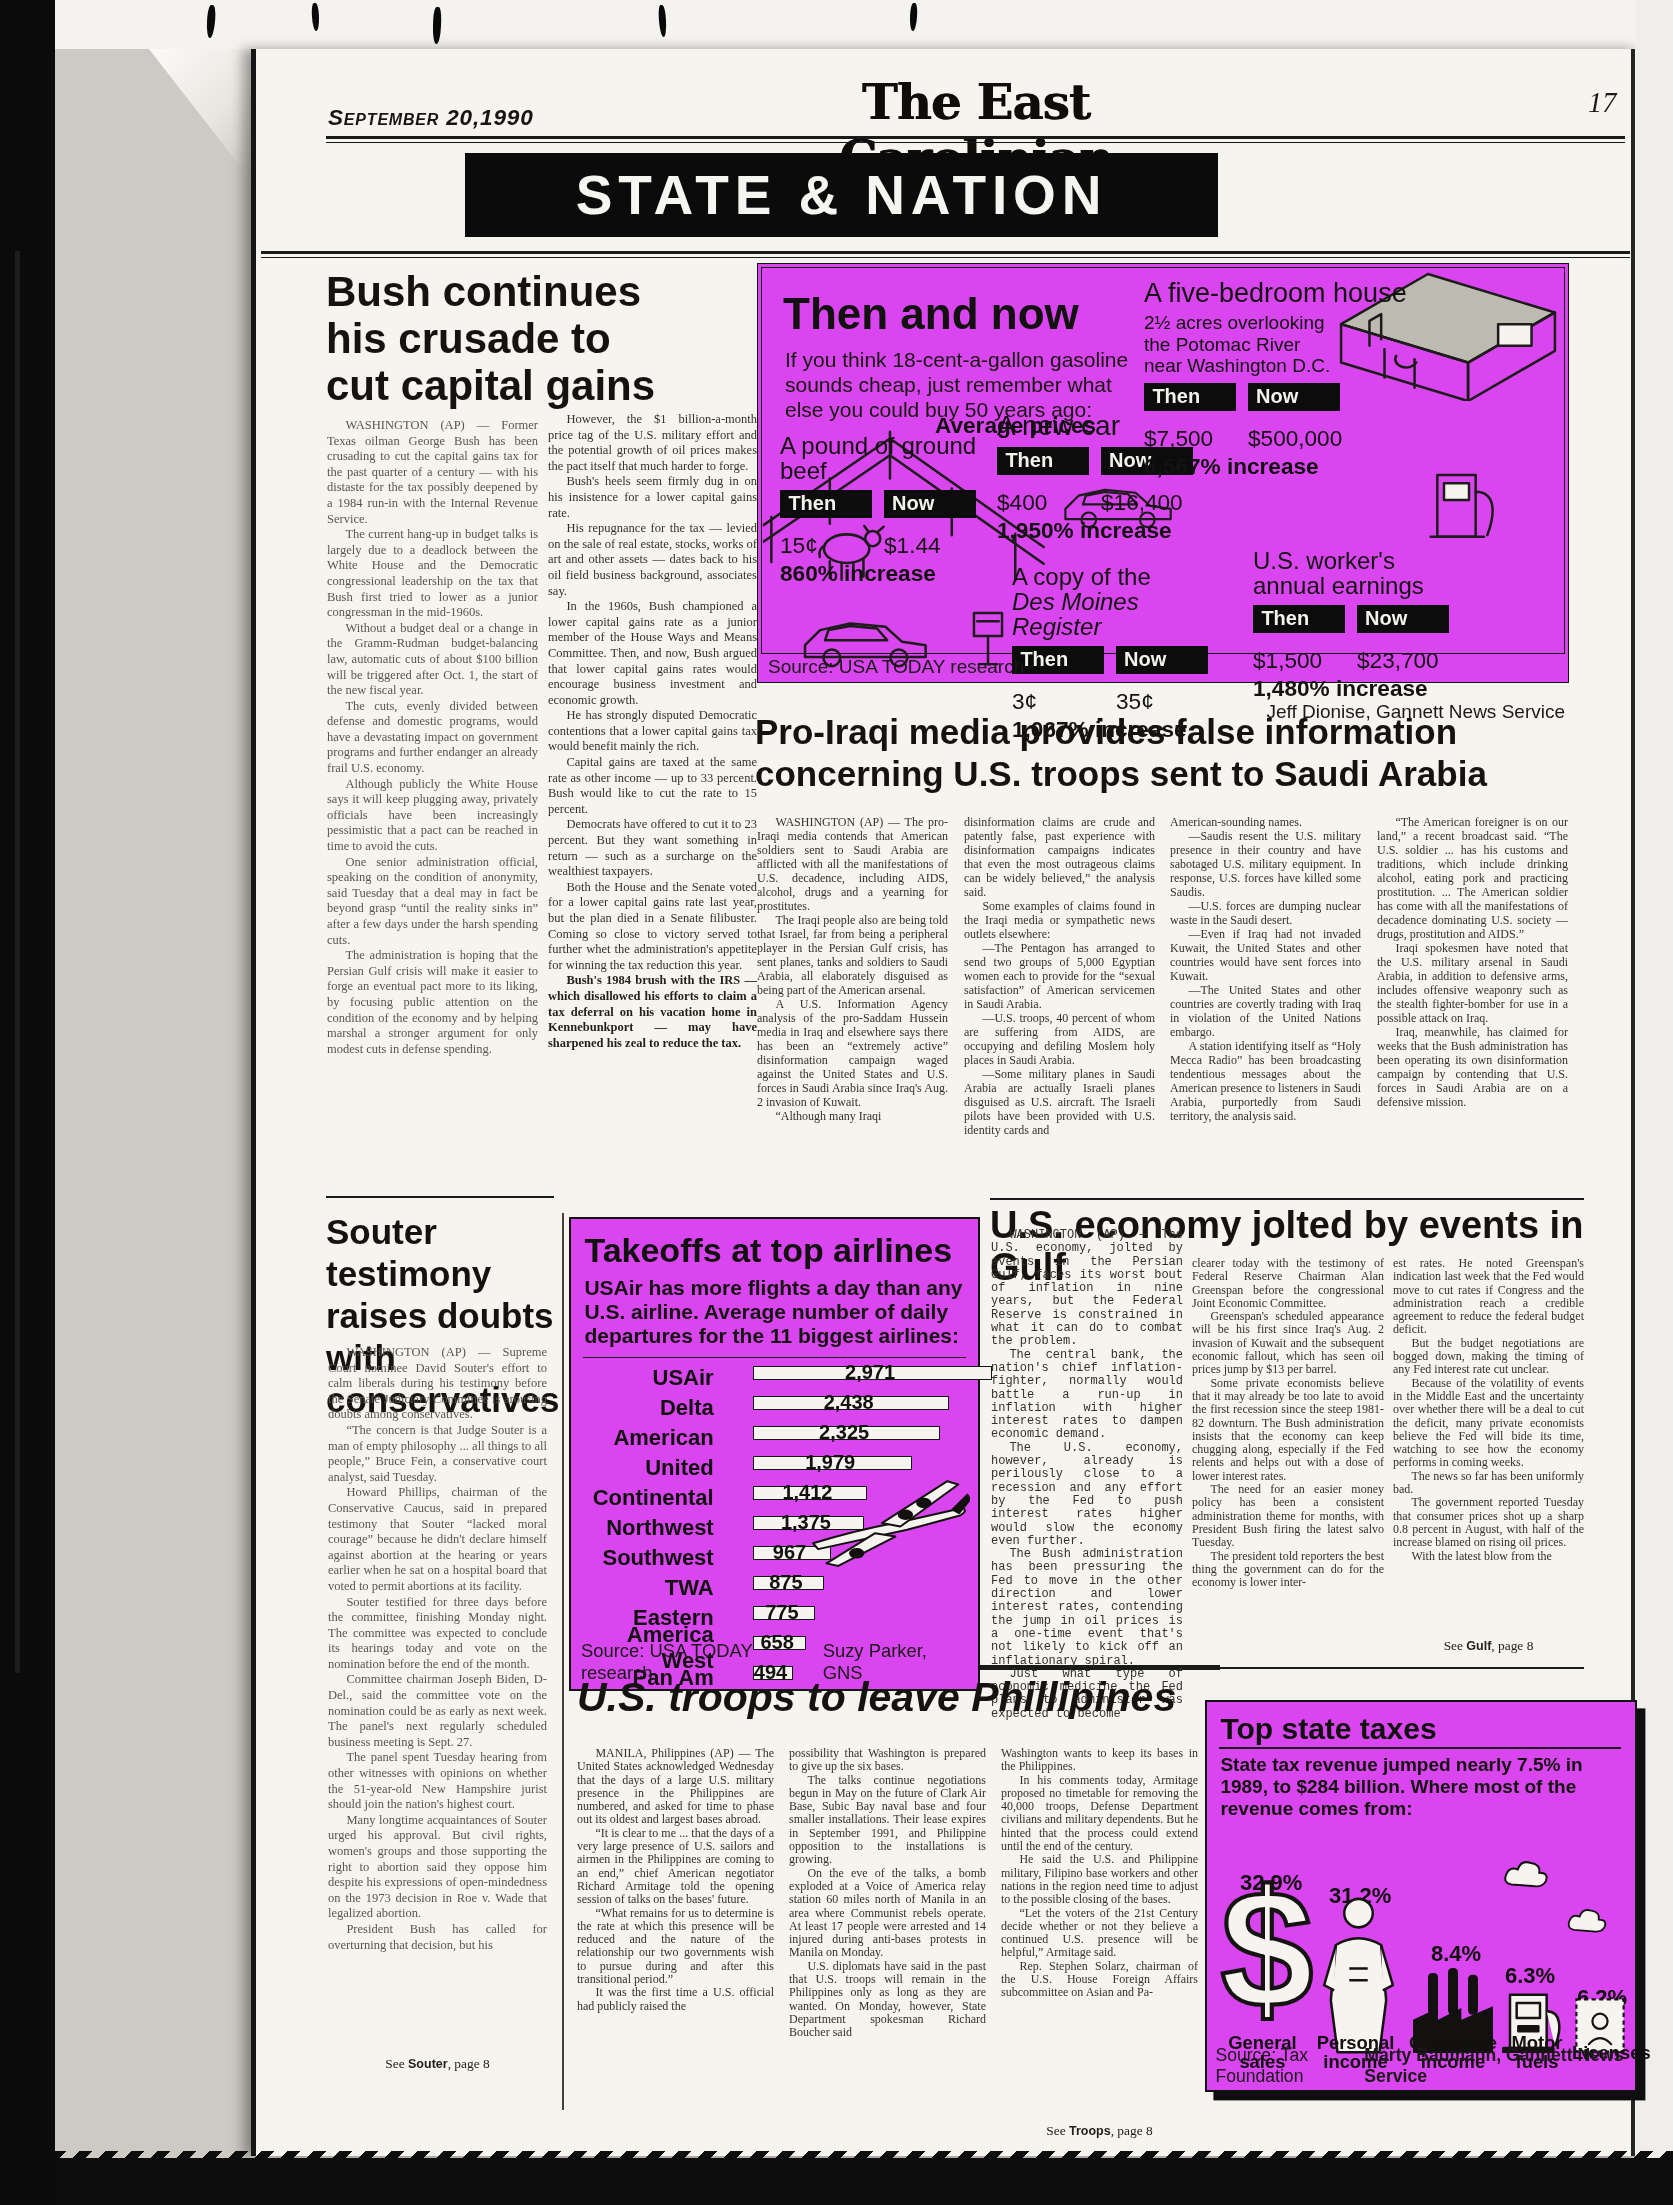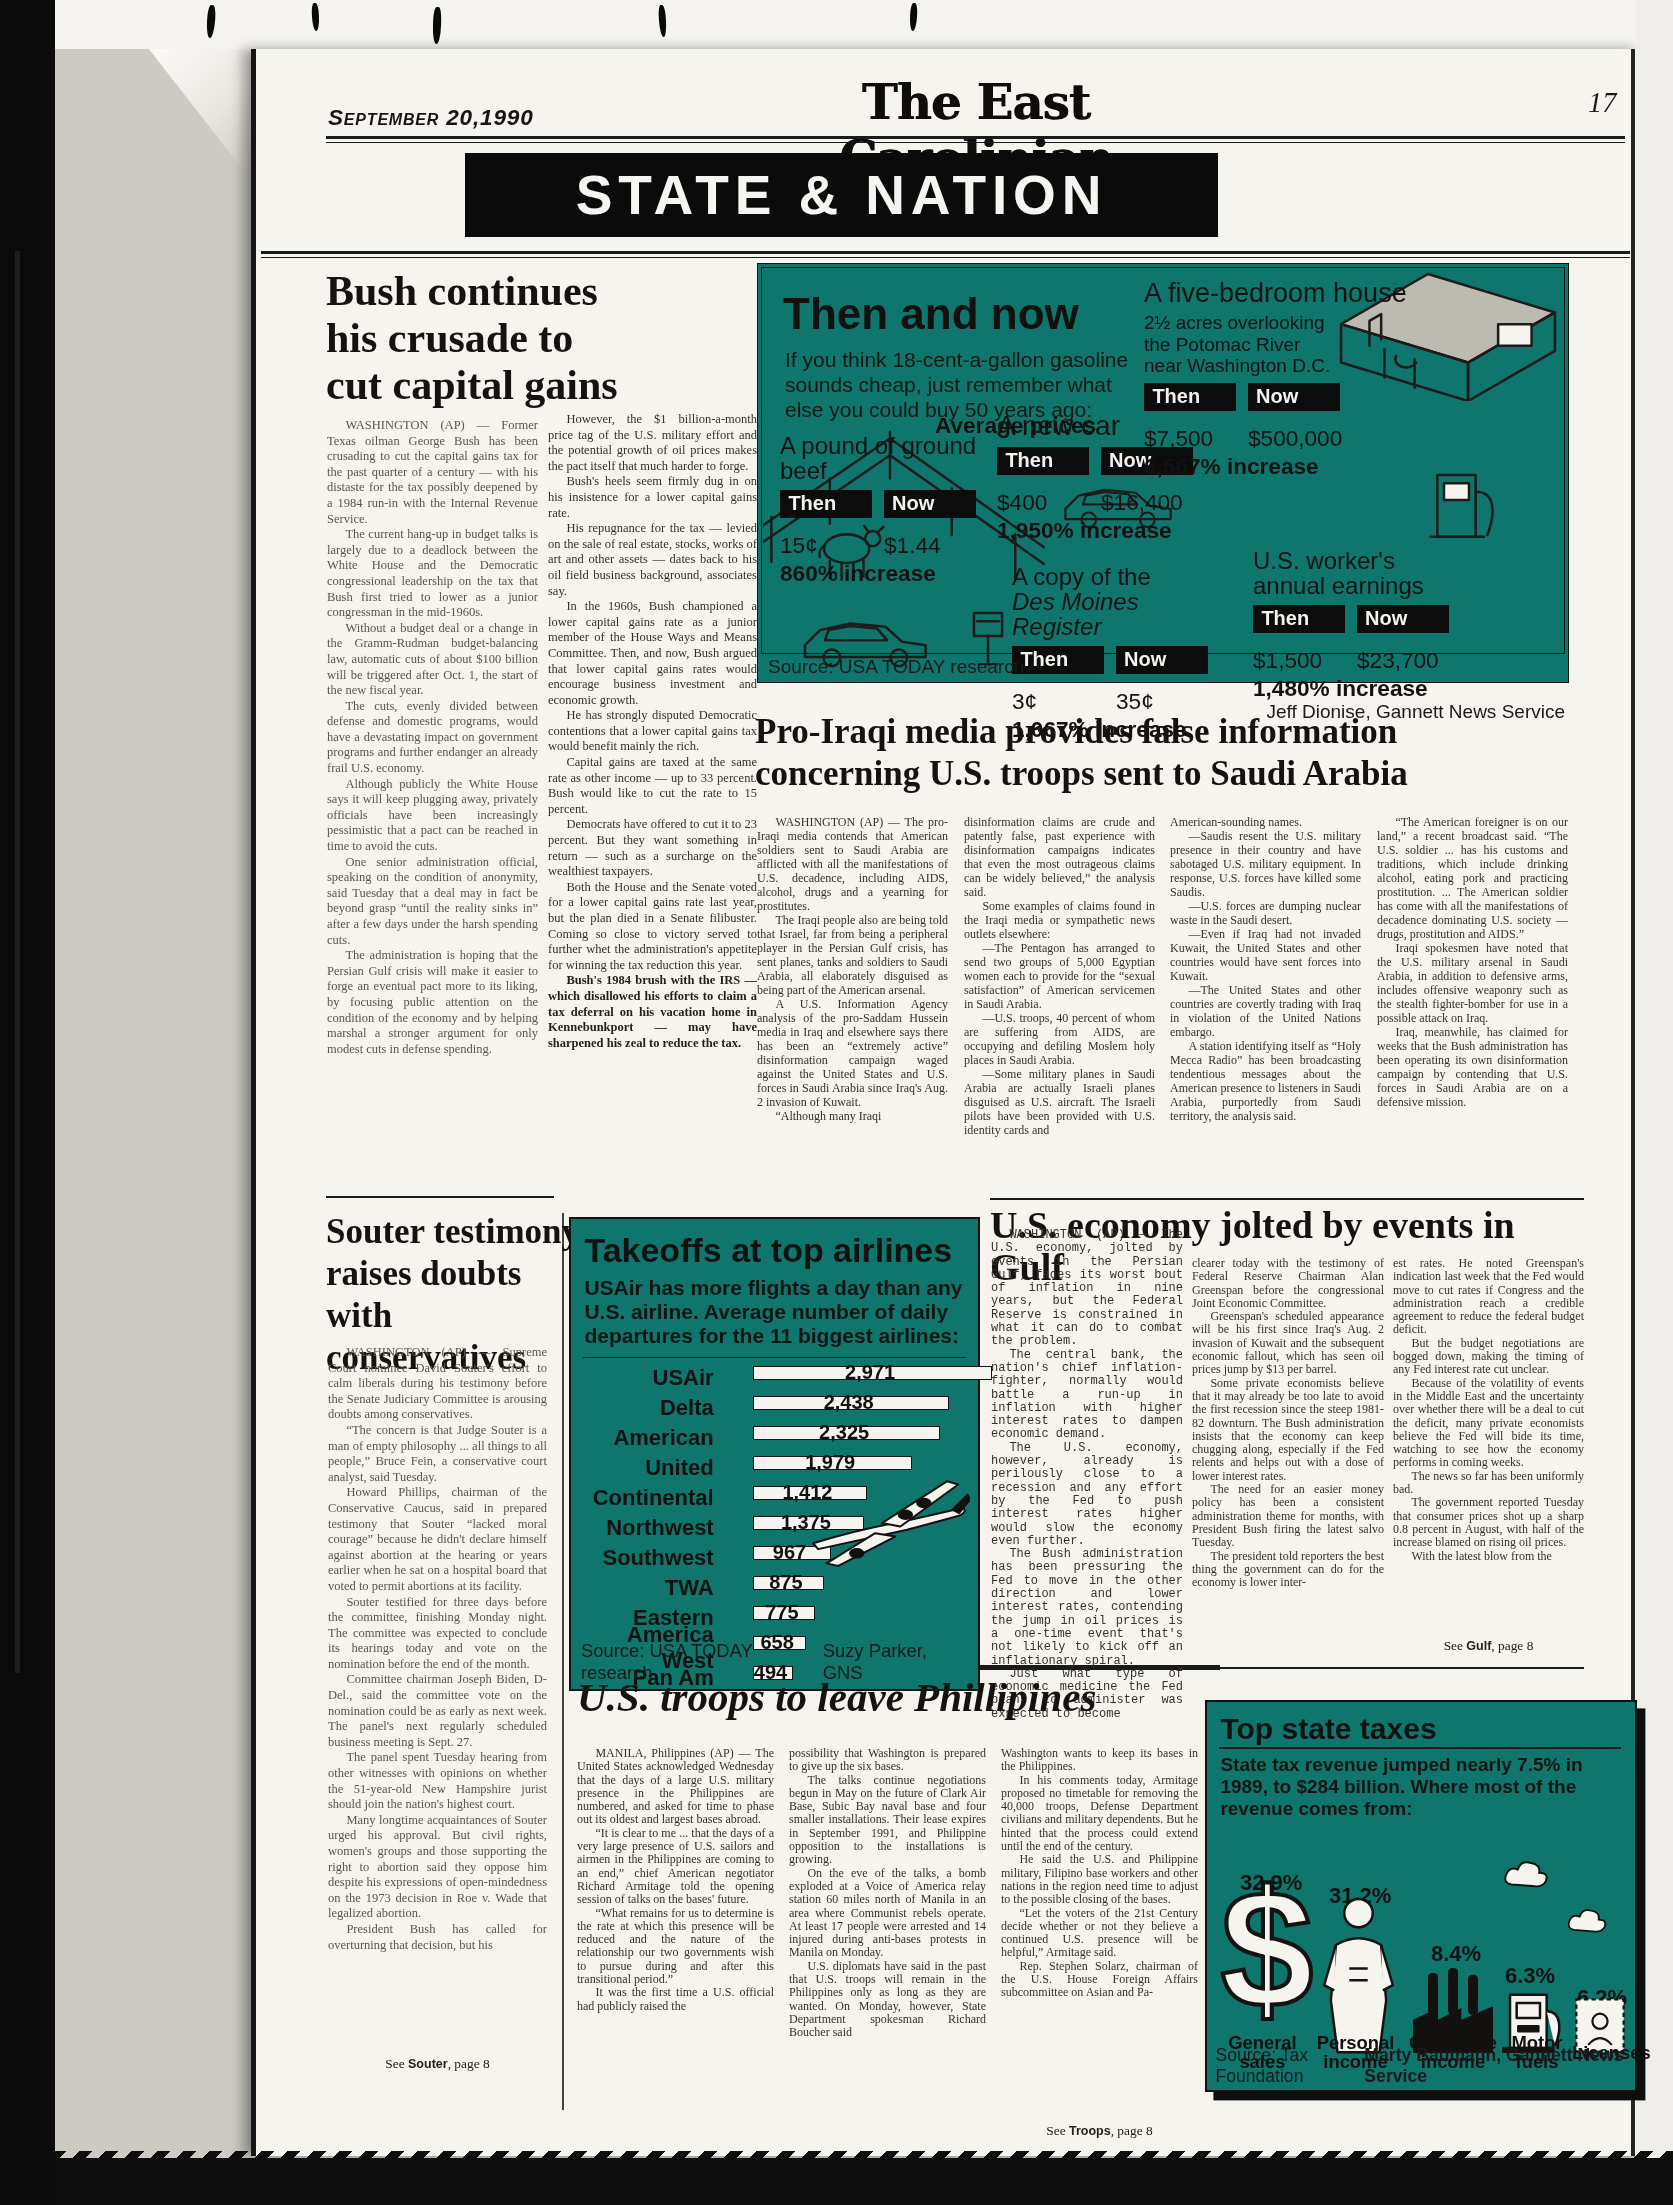--- a/index.html
+++ b/index.html
@@ -30,38 +30,38 @@
     letter-spacing:0.8px;color:#171513;}
   .masthead{left:725px;top:74px;width:502px;text-align:center;
     font-family:"DejaVu Serif",serif;font-weight:bold;font-size:48px;color:#0e0d0b;
     letter-spacing:-0.8px;text-shadow:0.8px 0 0 #0e0d0b;}
   .page-number{left:1588px;top:87px;font-size:28.4px;font-style:italic;color:#1c1a18;}
   .rule{background:#1a1a1a;}
   .banner{left:465px;top:153px;width:753px;height:84px;background:#0b0b0b;
     color:#f5f5f1;font-family:"Liberation Sans",sans-serif;font-weight:bold;
     font-size:55px;letter-spacing:5.9px;text-align:center;line-height:84px;}
   
-  .hl{font-family:Liberation Serif, serif;font-weight:bold;color:#151310;}
+  .hl{font-family:Liberation Sans, sans-serif;font-weight:bold;color:#151310;}
   #bush-headline{left:326px;top:268px;width:435px;font-size:42px;line-height:1.12;}
   #proiraqi-headline{left:755px;top:711px;width:832px;font-size:35px;line-height:1.2;}
   #souter-headline{left:326px;top:1211px;width:259px;font-size:35px;line-height:1.2;}
   #economy-headline{left:990px;top:1205px;width:598px;font-size:38px;line-height:1.1;}
   #troops-headline{left:577px;top:1675px;width:623px;font-size:41px;font-style:italic;line-height:1.1;}
   
   .body-col{position:absolute;text-align:justify;color:#34312b;
     font-size:12.5px;line-height:15.6px;filter:blur(0.2px);}
   .body-col p{margin:0;text-indent:18.4px;}
   .body-col p.cont{text-indent:0;}
   .body-col p.ink{font-weight:bold;color:#221f1b;}
   .faded{color:#5a554d;}
   .dense{font-size:12px;line-height:13.3px;}
   .see-line{position:absolute;font-size:13.4px;text-align:center;color:#24211c;}
   .see-line b{font-family:"Liberation Sans",sans-serif;font-size:12.5px;}
   
-  .graphic-box{position:absolute;background:#0f766e;border:1.7px solid #121212;}
+  .graphic-box{position:absolute;background:#d946ef;border:1.7px solid #121212;}
   .sans{font-family:"Liberation Sans",sans-serif;}
   .g-title{font-family:"Liberation Sans",sans-serif;font-weight:bold;color:#121110;}
   .g-source{font-family:"Liberation Sans",sans-serif;color:#1b1a18;}
   
   #thennow-inner{position:absolute;left:3.3px;top:3.3px;right:3.3px;bottom:28.4px;border:1.7px solid #121212;}
   .tn-title{left:25px;top:25px;font-size:44px;}
   .tn-intro{left:27px;top:84px;width:360px;font-size:21px;line-height:1.18;color:#18170f;}
   .tn-avg{left:177px;top:149px;font-size:22.6px;}
   .tn-panel{position:absolute;}
   .tn-name{font-family:"Liberation Sans",sans-serif;font-size:24px;line-height:1.05;color:#141311;}

